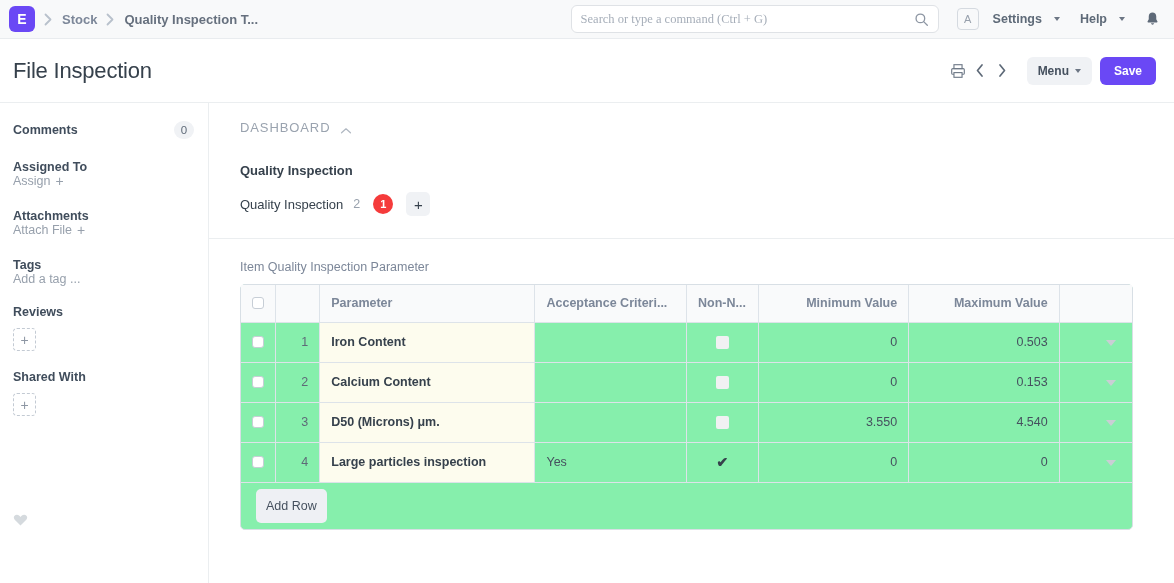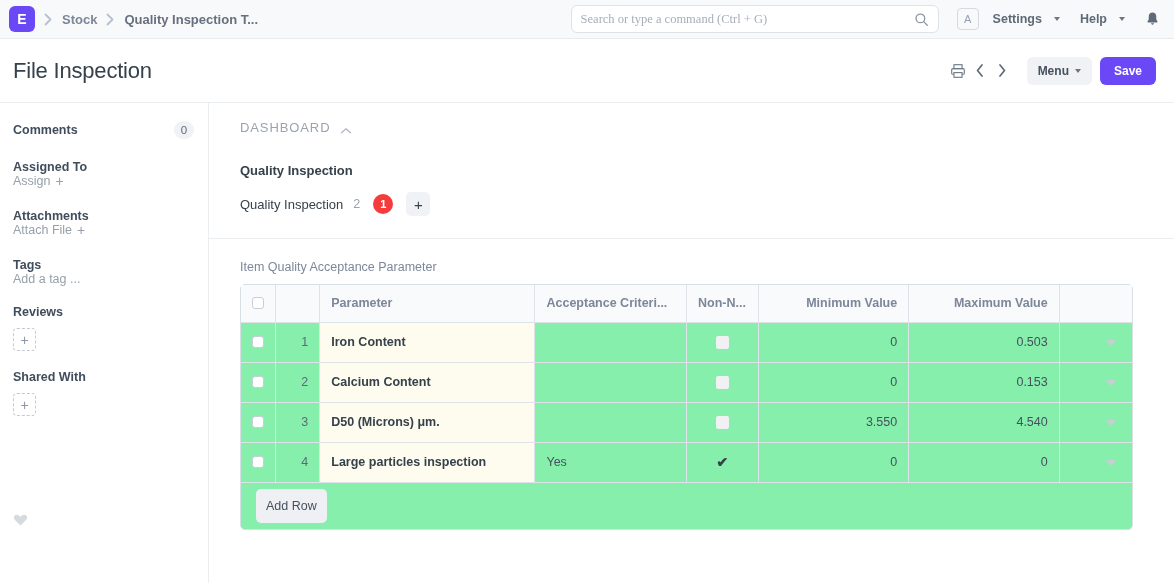--- a/index.html
+++ b/index.html
@@ -480,21 +480,21 @@
       <div class="dash-title">Quality Inspection</div>
       <div class="dash-row">
         <span class="dash-link">Quality Inspection</span>
         <span class="dash-num">2</span>
         <span class="badge-red">1</span>
         <span class="plus-btn">+</span>
       </div>
     </div>
 
     <div class="grid-sec">
-      <div class="grid-label">Item Quality Acceptance Parameter</div>
+      <div class="grid-label">Item Quality Inspection Parameter</div>
 
       <div class="grid">
         <table>
           <colgroup>
             <col class="col-chk">
               <col class="col-idx">
               <col class="col-par">
               <col class="col-acc">
             <col class="col-non">
               <col class="col-min">

